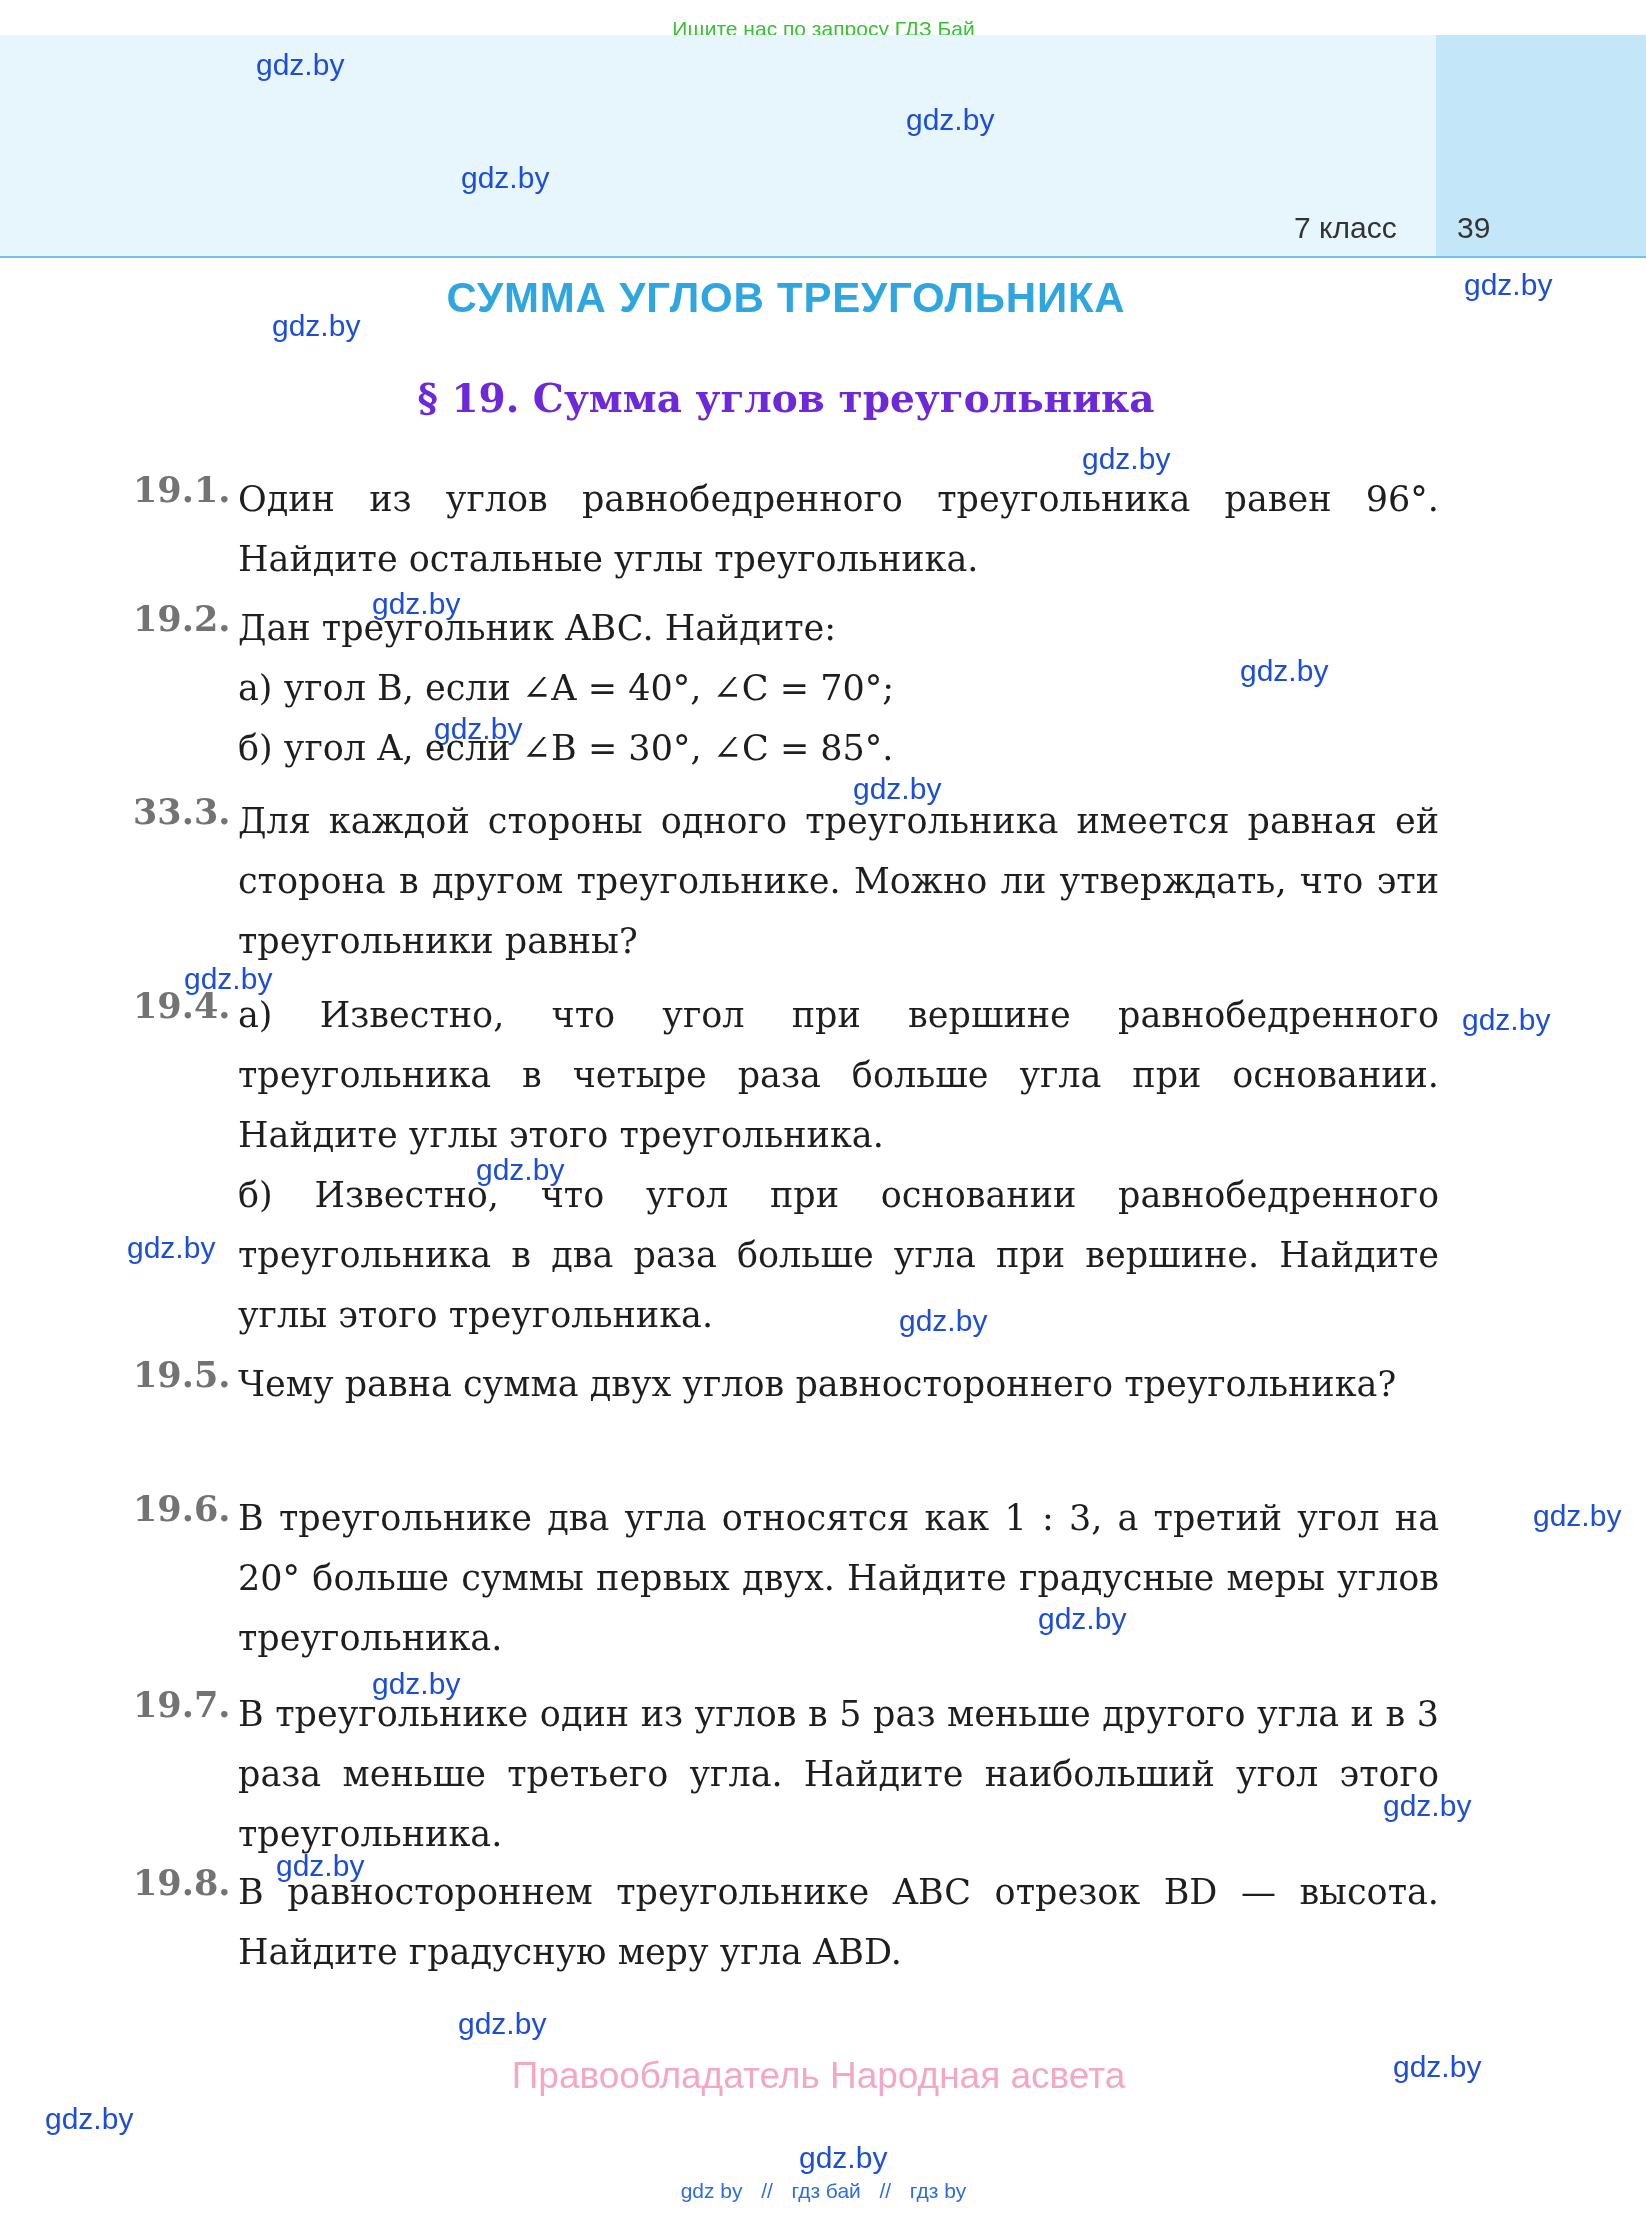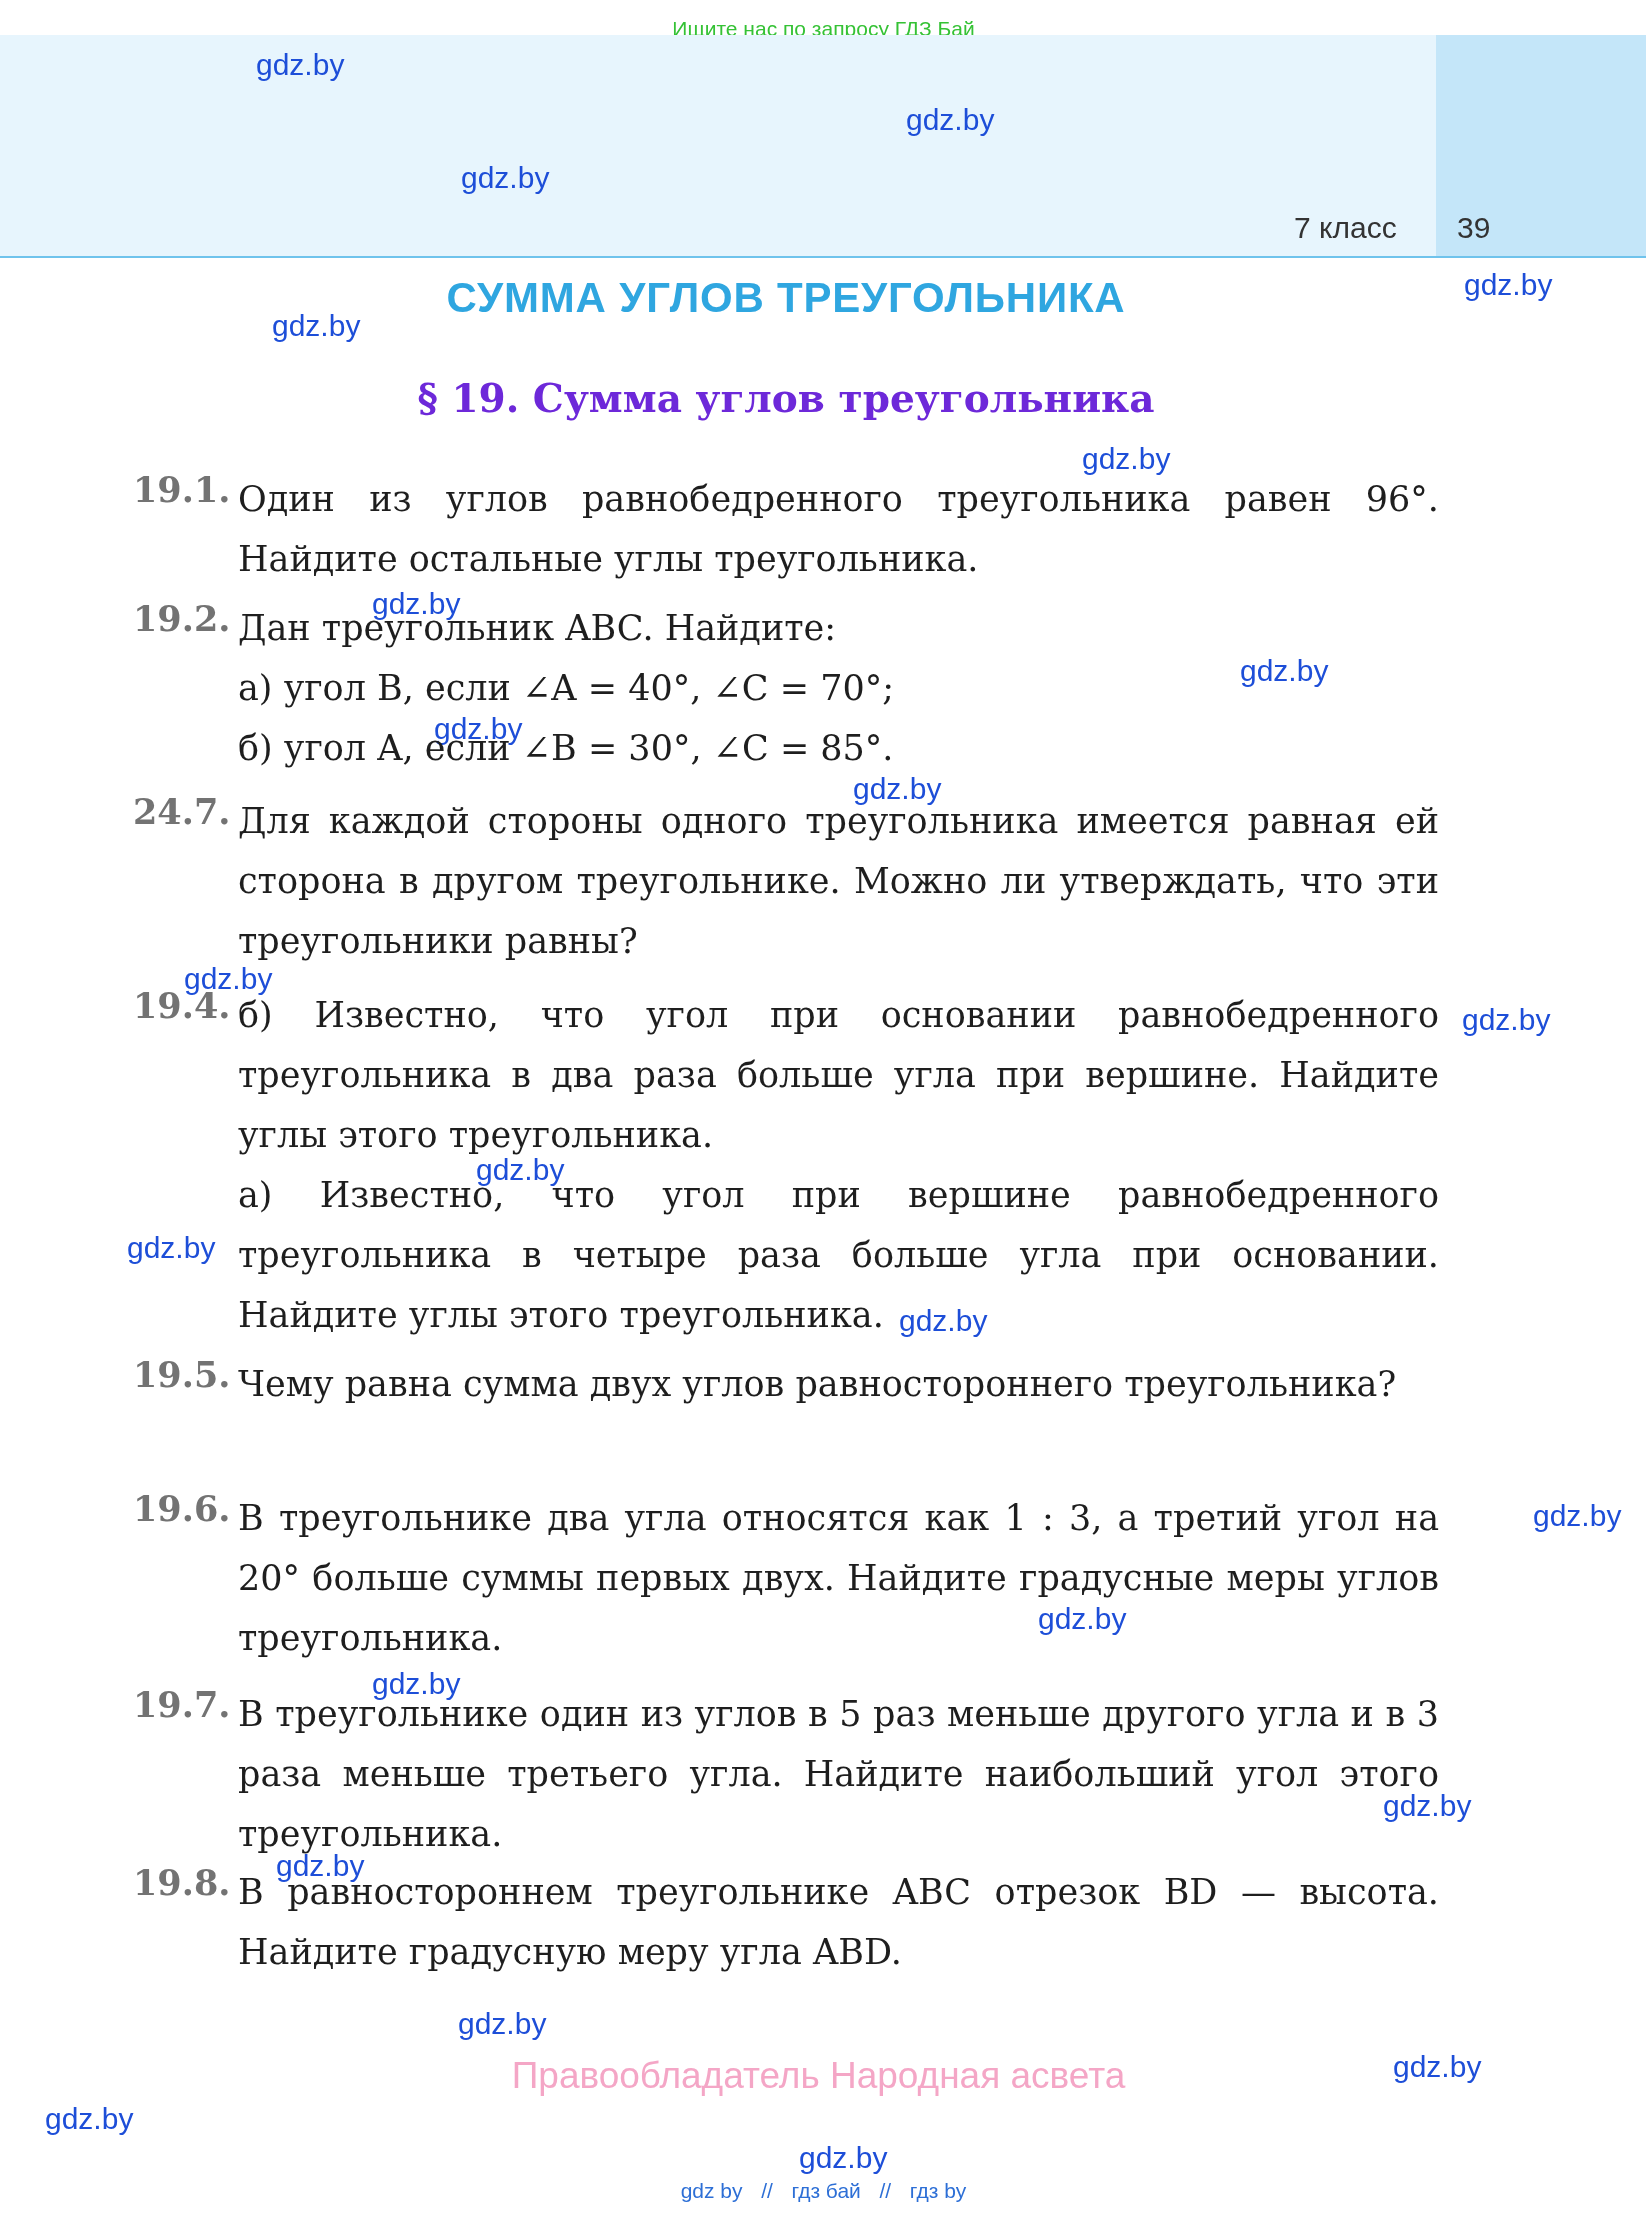--- a/index.html
+++ b/index.html
@@ -115,31 +115,31 @@
 <div class="problem" style="top:598px">
   <span class="pnum">19.2.</span>
   <div class="ptext">
     <span class="sub">Дан треугольник ABC. Найдите:</span>
     <span class="sub">а) угол B, если ∠A = 40°, ∠C = 70°;</span>
     <span class="sub">б) угол A, если ∠B = 30°, ∠C = 85°.</span>
   </div>
 </div>
 
 <div class="problem" style="top:791px">
-  <span class="pnum">24.7.</span>
+  <span class="pnum">33.3.</span>
   <div class="ptext">
       <span class="sub">Для каждой стороны одного треугольника имеется равная ей сторона в другом треугольнике. Можно ли утверждать, что эти треугольники равны?</span>
     </div>
 </div>
 
 <div class="problem" style="top:985px">
   <span class="pnum">19.4.</span>
   <div class="ptext">
+    <span class="sub">а) Известно, что угол при вершине равнобедренного треугольника в четыре раза больше угла при основании. Найдите углы этого треугольника.</span>
     <span class="sub">б) Известно, что угол при основании равнобедренного треугольника в два раза больше угла при вершине. Найдите углы этого треугольника.</span>
-    <span class="sub">а) Известно, что угол при вершине равнобедренного треугольника в четыре раза больше угла при основании. Найдите углы этого треугольника.</span>
   </div>
 </div>
 
 <div class="problem" style="top:1354px">
   <span class="pnum">19.5.</span>
   <div class="ptext">
       <span class="sub">Чему равна сумма двух углов равностороннего треугольника?</span>
     </div>
 </div>
 

